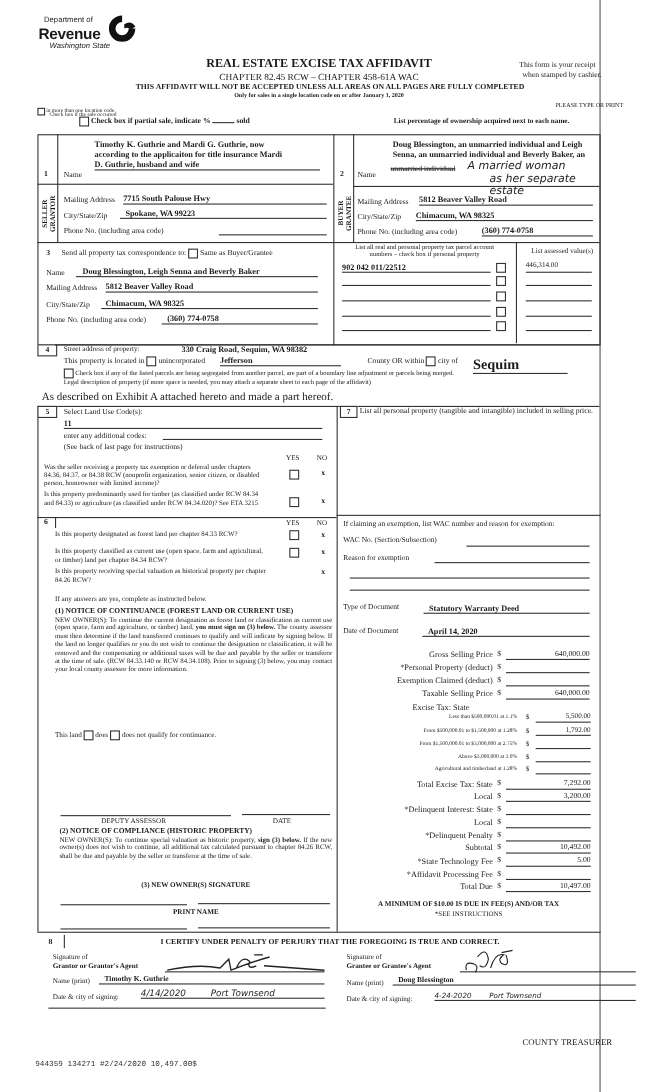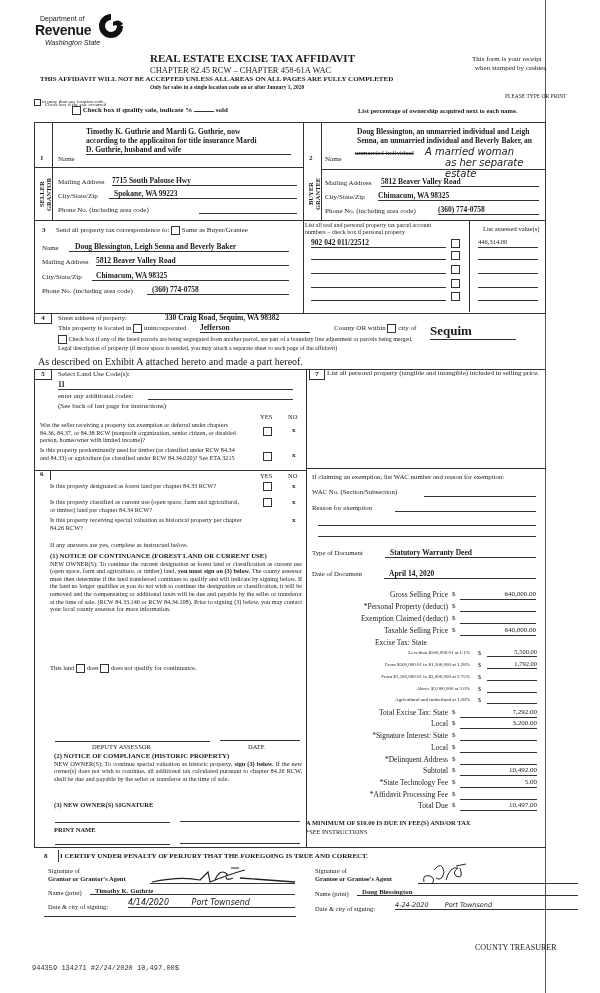--- a/index.html
+++ b/index.html
@@ -9,21 +9,21 @@
   .xs{font-size:5px;}
   .t7{font-size:7px;}
   .line{position:absolute;border-bottom:1px solid #333;}
   .hline{position:absolute;height:0;border-top:1px solid #333;}
   .vline{position:absolute;width:0;border-left:1px solid #333;}
   .box{display:inline-block;width:7px;height:7px;border:1px solid #333;vertical-align:middle;background:#fff;}
   .numbox{position:absolute;border:1px solid #333;font-size:7px;font-weight:bold;text-align:center;background:#fff;}
   .hand{font-family:"DejaVu Sans",sans-serif;font-style:italic;color:#222;}
   .vert{position:absolute;writing-mode:vertical-rl;transform:rotate(180deg);font-size:6.5px;text-align:center;line-height:7px;}
   .right{text-align:right;}
-  .center{text-align:left;}
+  .center{text-align:center;}
   .mono{font-family:"Liberation Mono",monospace;}
 </style>
 </head>
 <body>
 
 <div class="vline" style="left:545px;top:0;height:993px;border-color:#555;"></div>
 
 <div class="abs" style="left:35px;top:12px;width:95px;height:40px;">
   <div class="abs" style="left:5px;top:3px;font-family:'Liberation Sans',sans-serif;font-size:7px;">Department of</div>
   <div class="abs b" style="left:0;top:10px;font-family:'Liberation Sans',sans-serif;font-size:14px;letter-spacing:-0.3px;">Revenue</div>
@@ -42,21 +42,21 @@
 <div class="abs t7" style="left:475px;top:64px;">when stamped by cashier.</div>
 <div class="abs xs" style="left:505px;top:93px;font-size:5.5px;">PLEASE TYPE OR PRINT</div>
 
 <div class="abs" style="left:34px;top:92px;">
   <span class="box" style="width:5px;height:5px;"></span>
   <span style="font-size:5px;">Check box if the sale occurred</span>
 </div>
 <div class="abs" style="left:42px;top:99px;font-size:5px;">in more than one location code.</div>
 <div class="abs b" style="left:72px;top:106px;font-size:7px;">
   <span class="box"></span>
-  <span>Check box if qualify sale, indicate %</span>
+  <span>Check box if partial sale, indicate %</span>
   <span style="display:inline-block;width:20px;border-bottom:1px solid #333;"></span>
   <span>sold</span>
 </div>
 <div class="abs b" style="left:358px;top:107px;font-size:6.5px;">List percentage of ownership acquired next to each name.</div>
 
 <div class="abs" style="left:34px;top:122px;width:510px;height:190px;border:1px solid #333;"></div>
 <div class="vline" style="left:303px;top:122px;height:192px;"></div>
 <div class="hline" style="left:34px;top:220px;width:511px;"></div>
 
 <div class="abs" style="left:34px;top:122px;width:269px;height:98px;">
@@ -322,31 +322,31 @@
       <div class="abs right" style="left:310px;top:708px;width:138px;font-size:7.5px;">Total Excise Tax: State</div>
       <div class="abs" style="left:452px;top:708px;font-size:7px;">$</div>
       <div class="line right" style="left:460px;top:708px;width:77px;height:9px;font-size:7px;">7,292.00</div>
     </div>
     <div>
       <div class="abs right" style="left:310px;top:719px;width:138px;font-size:7.5px;">Local</div>
       <div class="abs" style="left:452px;top:719px;font-size:7px;">$</div>
       <div class="line right" style="left:460px;top:719px;width:77px;height:9px;font-size:7px;">3,200.00</div>
     </div>
     <div>
-      <div class="abs right" style="left:310px;top:731px;width:138px;font-size:7.5px;">*Signature Interest: State</div>
+      <div class="abs right" style="left:310px;top:731px;width:138px;font-size:7.5px;">*Delinquent Interest: State</div>
       <div class="abs" style="left:452px;top:731px;font-size:7px;">$</div>
       <div class="line right" style="left:460px;top:731px;width:77px;height:9px;font-size:7px;"></div>
     </div>
     <div>
       <div class="abs right" style="left:310px;top:743px;width:138px;font-size:7.5px;">Local</div>
       <div class="abs" style="left:452px;top:743px;font-size:7px;">$</div>
       <div class="line right" style="left:460px;top:743px;width:77px;height:9px;font-size:7px;"></div>
     </div>
     <div>
-      <div class="abs right" style="left:310px;top:755px;width:138px;font-size:7.5px;">*Delinquent Address</div>
+      <div class="abs right" style="left:310px;top:755px;width:138px;font-size:7.5px;">*Delinquent Penalty</div>
       <div class="abs" style="left:452px;top:755px;font-size:7px;">$</div>
       <div class="line right" style="left:460px;top:755px;width:77px;height:9px;font-size:7px;"></div>
     </div>
     <div>
       <div class="abs right" style="left:310px;top:766px;width:138px;font-size:7.5px;">Subtotal</div>
       <div class="abs" style="left:452px;top:766px;font-size:7px;">$</div>
       <div class="line right" style="left:460px;top:766px;width:77px;height:9px;font-size:7px;">10,492.00</div>
     </div>
     <div>
       <div class="abs right" style="left:310px;top:778px;width:138px;font-size:7.5px;">*State Technology Fee</div>

